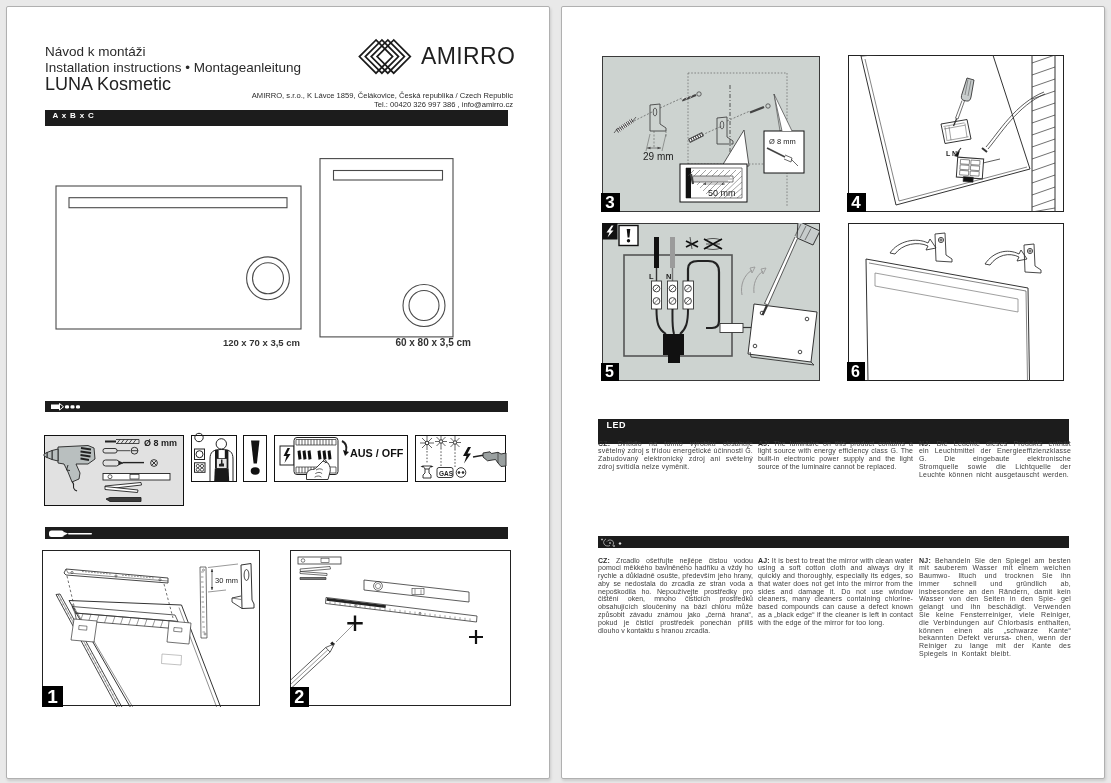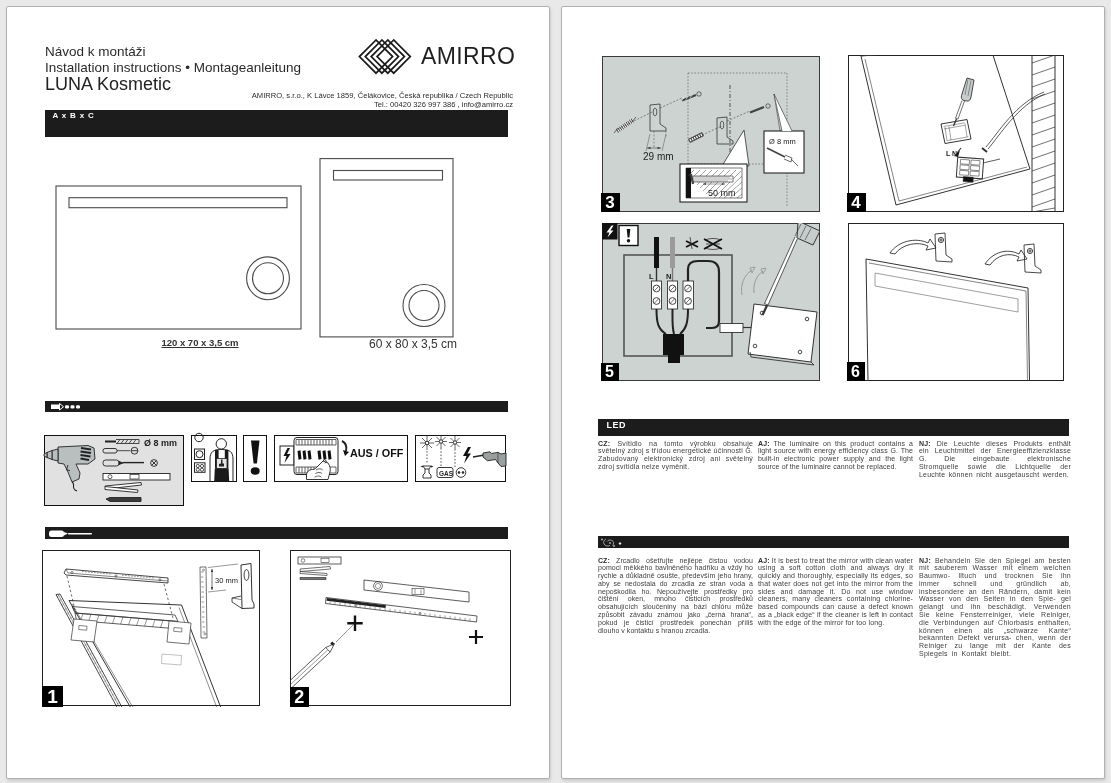--- a/index.html
+++ b/index.html
@@ -34,38 +34,38 @@
       <path d="M 34.7 0 L 18.1 16.6 L 34.7 33.2 L 51.3 16.6 Z"></path>
     </g>
   </svg>
   <div class="abs" style="left:414px;top:36px;width:100px;font-size:23px;color:#1f1f1f;letter-spacing:0.4px;">AMIRRO</div>
 
   <div class="abs" style="left:206px;top:83.5px;width:300px;text-align:right;font-size:7.6px;font-weight:normal;color:#2a2a2a;line-height:9.4px;">
     AMIRRO, s.r.o., K Lávce 1859, Čelákovice, Česká republika / Czech Republic<br>
     Tel.: 00420 326 997 386 , info@amirro.cz
   </div>
 
-  <div class="bar" style="left:37.5px;top:103.2px;width:463px;height:27px;">
+  <div class="bar" style="left:37.5px;top:103.2px;width:463px;height:16px;">
     <span style="position:absolute;left:8px;top:0.5px;font-size:8px;font-weight:bold;letter-spacing:0.8px;">A x B x C</span>
   </div>
 
   <svg class="abs" style="left:0px;top:0px;" width="542" height="771" viewBox="0 0 542 771">
     <g stroke="#4a4a4a" stroke-width="1.1" fill="none">
       <rect x="49" y="179" width="245" height="143"></rect>
       <rect x="62" y="190.7" width="218" height="10"></rect>
       <circle cx="261" cy="271.3" r="21.4"></circle>
       <circle cx="261" cy="271.3" r="15.5"></circle>
       <rect x="313" y="151.6" width="133" height="178.3"></rect>
       <rect x="326.5" y="163.5" width="109" height="9.5"></rect>
       <circle cx="417" cy="298.5" r="21"></circle>
       <circle cx="417" cy="298.5" r="15"></circle>
     </g>
   </svg>
-  <div class="abs" style="left:93px;top:330px;width:200px;text-align:center;font-size:9.5px;font-weight:bold;color:#333;text-decoration:underline;">120 x 70 x 3,5 cm</div>
-  <div class="abs" style="left:250px;top:330px;width:200px;text-align:right;font-size:12px;font-weight:normal;color:#333;">60 x 80 x 3,5 cm</div>
+  <div class="abs" style="left:93px;top:330px;width:200px;text-align:right;font-size:9.5px;font-weight:bold;color:#333;">120 x 70 x 3,5 cm</div>
+  <div class="abs" style="left:264px;top:330px;width:200px;text-align:right;font-size:10px;font-weight:bold;color:#333;">60 x 80 x 3,5 cm</div>
 
   <div class="bar" style="left:37.5px;top:394px;width:463px;height:10.5px;"></div>
   <svg class="abs" style="left:44px;top:395.5px;" width="30" height="8" viewBox="0 0 30 8">
     <g fill="#fff">
       <rect x="0" y="1.5" width="8" height="4.5"></rect>
       <path d="M 8.5 0.5 L 12.5 3.8 L 8.5 7 Z" fill="none" stroke="#fff" stroke-width="1"></path>
       <rect x="14" y="2.2" width="4" height="3.2" rx="1.2"></rect>
       <rect x="19.5" y="2.2" width="4" height="3.2" rx="1.2"></rect>
       <rect x="25" y="2.2" width="4" height="3.2" rx="1.2"></rect>
     </g>
@@ -476,21 +476,21 @@
           <circle cx="182" cy="28" r="1.1"></circle>
 
       <path d="M 137 41 C 145 29 159 25 171 31 L 173 27 L 179 36 L 169 38 L 171 34 C 161 29 149 32 142 42 Z" stroke-width="0.9"></path>
     </g>
   </svg>
   <div class="num" style="left:38.5px;top:185.5px;width:19px;height:19px;font-size:17px;line-height:19px;">3</div>
   <div class="num" style="left:284.5px;top:185.5px;width:19px;height:19px;font-size:17px;line-height:19px;">4</div>
   <div class="num" style="left:38.5px;top:355.5px;width:18px;height:18px;font-size:16px;line-height:18px;">5</div>
   <div class="num" style="left:284.5px;top:354.5px;width:18px;height:19px;font-size:16px;line-height:19px;">6</div>
 
-  <div class="bar" style="left:35.5px;top:412.4px;width:471px;height:17px;">
+  <div class="bar" style="left:35.5px;top:412.4px;width:471px;height:25px;">
     <span style="position:absolute;left:9px;top:1px;font-size:9px;font-weight:bold;letter-spacing:0.5px;">LED</span>
   </div>
 
   <div class="abs jt" style="left:36px;top:432.5px;width:155px;font-size:7px;line-height:7.8px;letter-spacing:0.2px;">
     <b>CZ:</b> Svítidlo na tomto výrobku obsahuje světelný zdroj s třídou energetické účinnosti G. Zabudovaný elektronický zdroj ani světelný zdroj svítidla nelze vyměnit.
   </div>
   <div class="abs jt" style="left:196px;top:432.5px;width:155px;font-size:7px;line-height:7.8px;letter-spacing:0.1px;">
     <b>AJ:</b> The luminaire on this product contains a light source with energy efficiency class G. The built-in electronic power supply and the light source of the luminaire cannot be replaced.
   </div>
   <div class="abs jt" style="left:357px;top:432.5px;width:152px;font-size:7px;line-height:7.8px;letter-spacing:0.2px;word-spacing:1.2px;">

